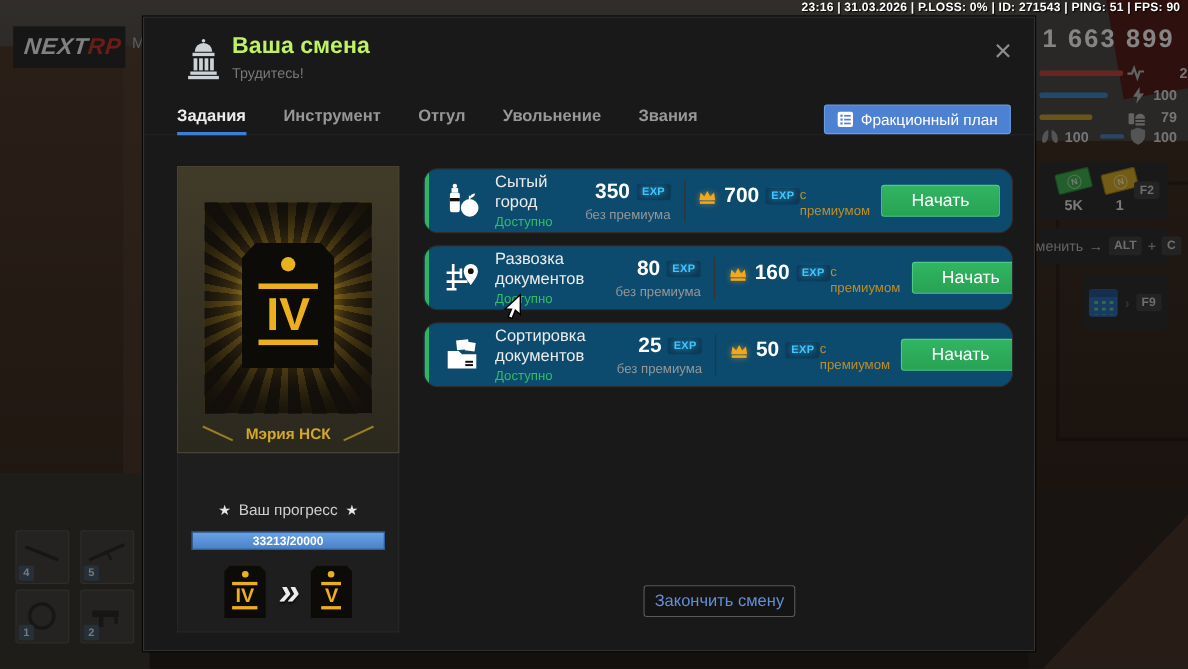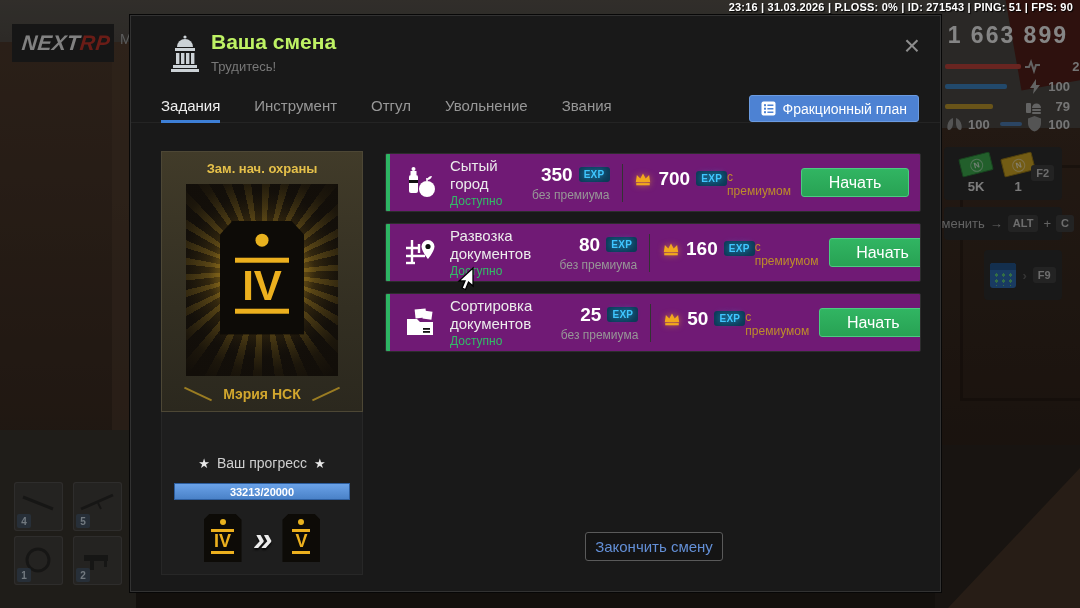--- a/index.html
+++ b/index.html
@@ -65,21 +65,21 @@
   
   .modal{position:absolute;left:130px;top:15px;width:811px;height:577px;background:#191919;
          border:1px solid #323232;outline:1px solid #070707;box-sizing:border-box;z-index:20;}
   .m-hicon{position:absolute;left:34px;top:17px;}
   .m-title{position:absolute;left:80px;top:14px;font-size:21px;font-weight:bold;color:#bef264;}
   .m-sub{position:absolute;left:80px;top:43px;font-size:13px;color:#787878;}
   .m-close{position:absolute;right:20px;top:16px;font-size:28px;color:#8d8d8d;line-height:1;cursor:pointer;}
 
   .m-tabs{position:absolute;left:0;top:72px;right:0;height:35px;border-bottom:1px solid #242424;
           display:flex;align-items:center;padding-left:30px;gap:34px;box-sizing:border-box;}
-  .tab{font-size:15px;font-weight:normal;color:#979797;position:relative;height:100%;display:flex;align-items:center;cursor:pointer;}
+  .tab{font-size:15px;font-weight:bold;color:#979797;position:relative;height:100%;display:flex;align-items:center;cursor:pointer;}
   .tab.active{color:#ededed;}
   .tab.active::after{content:"";position:absolute;left:0;right:0;bottom:-1px;height:3px;background:#3d7fd6;}
 
   .btn-faction{position:absolute;right:21px;top:79px;height:27px;display:flex;align-items:center;gap:7px;
                padding:0 11px;background:#4d82d3;border:1px solid #6b9be0;border-radius:3px;color:#fff;
                font-size:14px;cursor:pointer;box-sizing:border-box;}
 
   
   .left-col{position:absolute;left:30px;top:135px;width:202px;height:424px;background:#1e1e1e;border:1px solid #272727;box-sizing:border-box;}
   .rank-card{position:absolute;left:-1px;top:-1px;width:202px;height:261px;
@@ -115,21 +115,21 @@
             clip-path:polygon(15% 0,85% 0,100% 12%,100% 100%,0 100%,0 12%);
             display:flex;align-items:center;justify-content:center;}
   .mini-dot{position:absolute;top:5px;left:50%;transform:translateX(-50%);width:6px;height:6px;border-radius:50%;background:#e8b21e;}
   .mini-num{font-size:18px;font-weight:bold;color:#ecb01e;border-top:3px solid #ecb01e;border-bottom:3px solid #ecb01e;
             line-height:1.1;padding:0 3px;margin-top:7px;}
   .chevrons{font-size:34px;font-weight:bold;color:#ececec;font-style:italic;letter-spacing:-2px;
             text-shadow:0 2px 2px rgba(0,0,0,.8);}
 
   
   .jobs{position:absolute;left:254px;top:137px;width:536px;}
-  .job{position:relative;height:59px;background:#701a75;border:1px solid #2d2d2d;border-radius:2px;margin-bottom:11px;
+  .job{position:relative;height:59px;background:#0c4a6e;border:1px solid #2d2d2d;border-radius:13px;margin-bottom:11px;
        display:flex;align-items:center;box-sizing:border-box;padding-left:17px;overflow:hidden;}
   .job::before{content:"";position:absolute;left:0;top:0;bottom:0;width:4px;background:#2db563;}
   .job-icon{width:34px;height:34px;margin-right:13px;flex:0 0 auto;}
   .job-info{display:flex;flex-direction:column;gap:2px;}
   .job-title{font-size:15px;color:#ececec;line-height:1.15;max-width:178px;}
   .job:nth-child(3) .job-title{max-width:112px;}
   .job-status{font-size:12px;color:#31bd66;}
   .job-right{margin-left:auto;display:flex;align-items:center;}
   .exp-base{display:flex;flex-direction:column;align-items:flex-end;min-width:106px;}
   .exp-prem{display:flex;flex-direction:row;align-items:flex-start;min-width:128px;}
@@ -301,21 +301,20 @@
       <rect x="3" y="6.7" width="2" height="2" fill="#4d82d3"></rect>
         <rect x="6.4" y="7" width="6" height="1.5" fill="#4d82d3"></rect>
       <rect x="3" y="10.2" width="2" height="2" fill="#4d82d3"></rect>
         <rect x="6.4" y="10.5" width="6" height="1.5" fill="#4d82d3"></rect>
     </svg>
     <span>Фракционный план</span>
   </div>
 
   <div class="left-col">
     <div class="rank-card">
-      <div class="rank-title">Зам. нач. охраны</div>
       <div class="badge-box">
         <div class="badge-rays"></div>
         <div class="badge-glow"></div>
         <div class="badge-vig"></div>
         <div class="tag">
           <div class="tag-dot"></div>
           <div class="tag-num">IV</div>
         </div>
       </div>
       <div class="faction-row">

